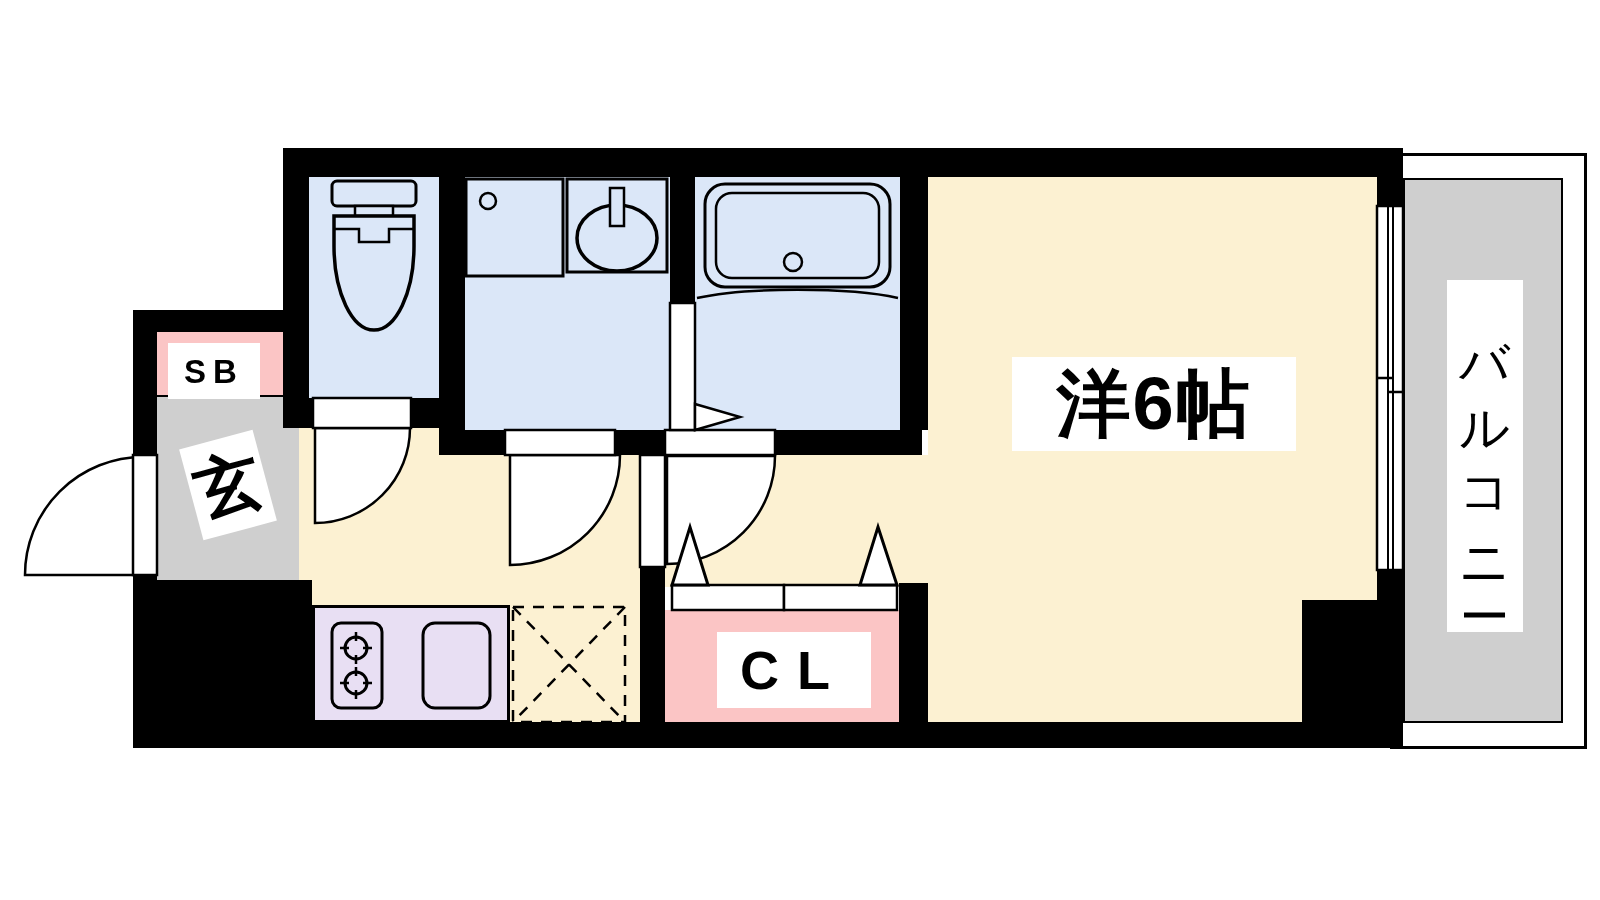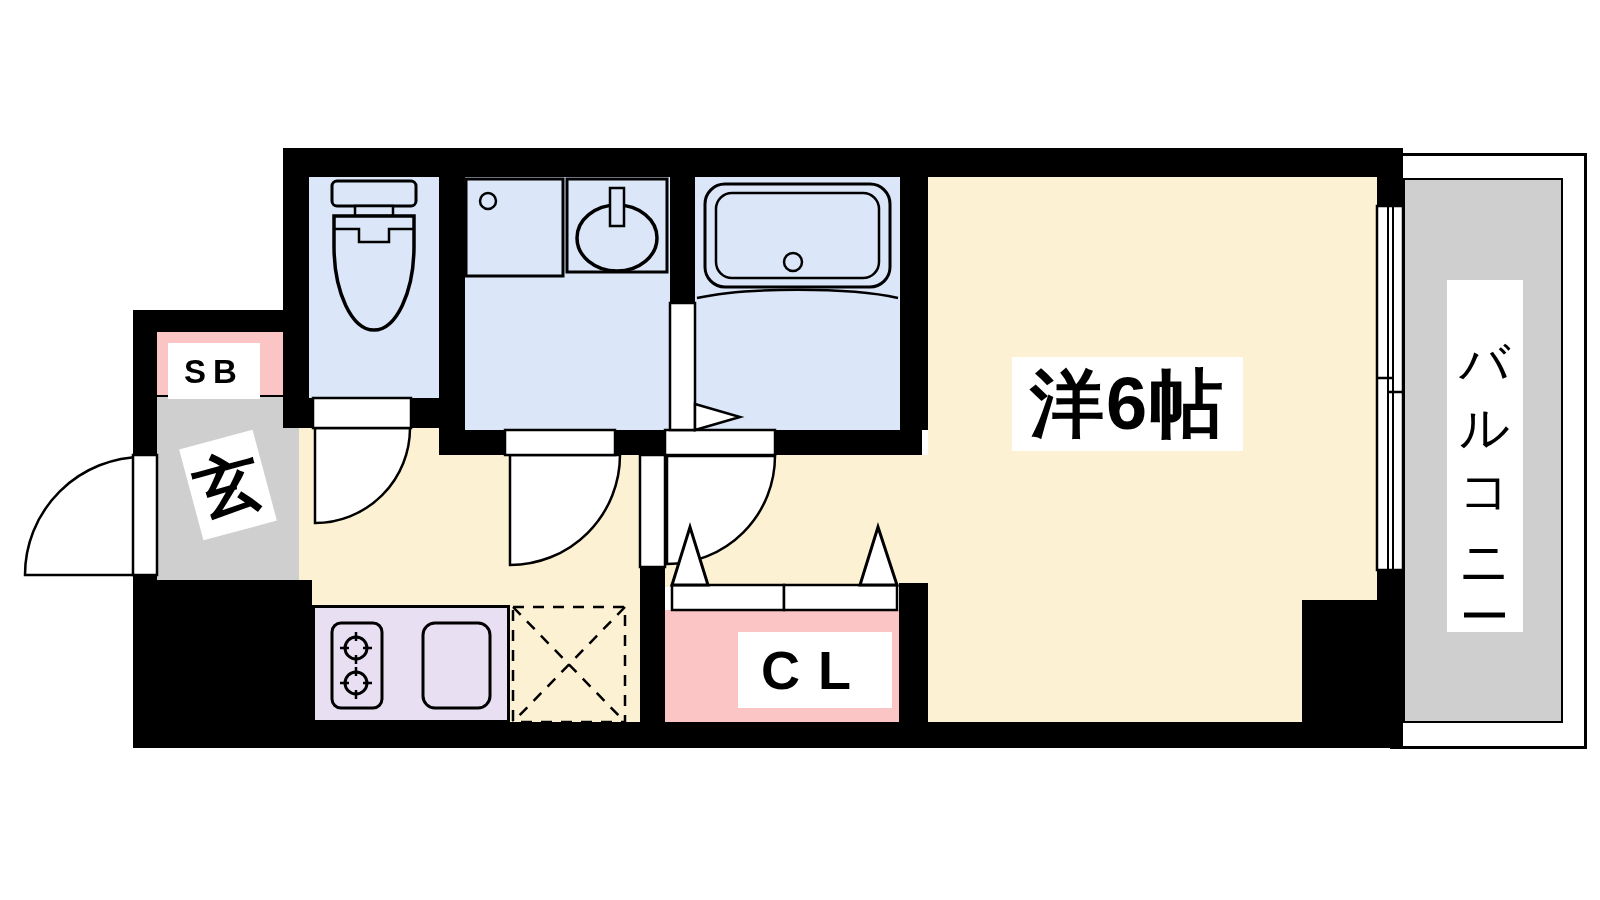--- a/index.html
+++ b/index.html
@@ -18,25 +18,25 @@
   #plan{position:relative;width:1600px;height:900px;background:var(--page-bg);overflow:hidden;}
   .abs{position:absolute;box-sizing:border-box;}
   .wall{position:absolute;background:var(--wall);}
   .floor{position:absolute;box-sizing:border-box;}
   .floor.cream{background:var(--room-floor);}
   .floor.wet{background:var(--wet-area);}
   .floor.gray{background:var(--service-gray);}
   .floor.pink{background:var(--storage-pink);}
   .floor.lavender{background:var(--kitchen-counter);border:3px solid var(--line);}
   .label{position:absolute;background:var(--label-bg);color:#000;display:flex;align-items:center;justify-content:center;font-weight:600;line-height:1;white-space:nowrap;}
-  #label-main-room{left:1012px;top:357px;width:231px;height:94px;font-size:74px;letter-spacing:2px;}
+  #label-main-room{left:1012px;top:357px;width:284px;height:94px;font-size:74px;letter-spacing:2px;}
   #label-balcony{left:1447px;top:280px;width:76px;height:352px;font-size:50px;letter-spacing:14px;writing-mode:vertical-rl;text-orientation:upright;font-weight:500;}
   #label-sb{left:168px;top:343px;width:92px;height:56px;font-size:33px;letter-spacing:7px;}
   #label-genkan{left:190px;top:438px;width:76px;height:94px;font-size:66px;transform:rotate(-15deg);}
-  #label-cl{left:738px;top:632px;width:154px;height:76px;font-size:54px;letter-spacing:18px;}
+  #label-cl{left:717px;top:632px;width:154px;height:76px;font-size:54px;letter-spacing:18px;}
   svg{position:absolute;left:0;top:0;pointer-events:none;}
 </style>
 </head>
 <body>
 
 <div id="plan">
 
   <div class="floor abs" style="left:1390px;top:153px;width:197px;height:596px;background:#fff;border:3px solid var(--line);"></div>
   <div class="floor gray" style="left:1403px;top:178px;width:160px;height:545px;border:2px solid var(--line);"></div>
 

